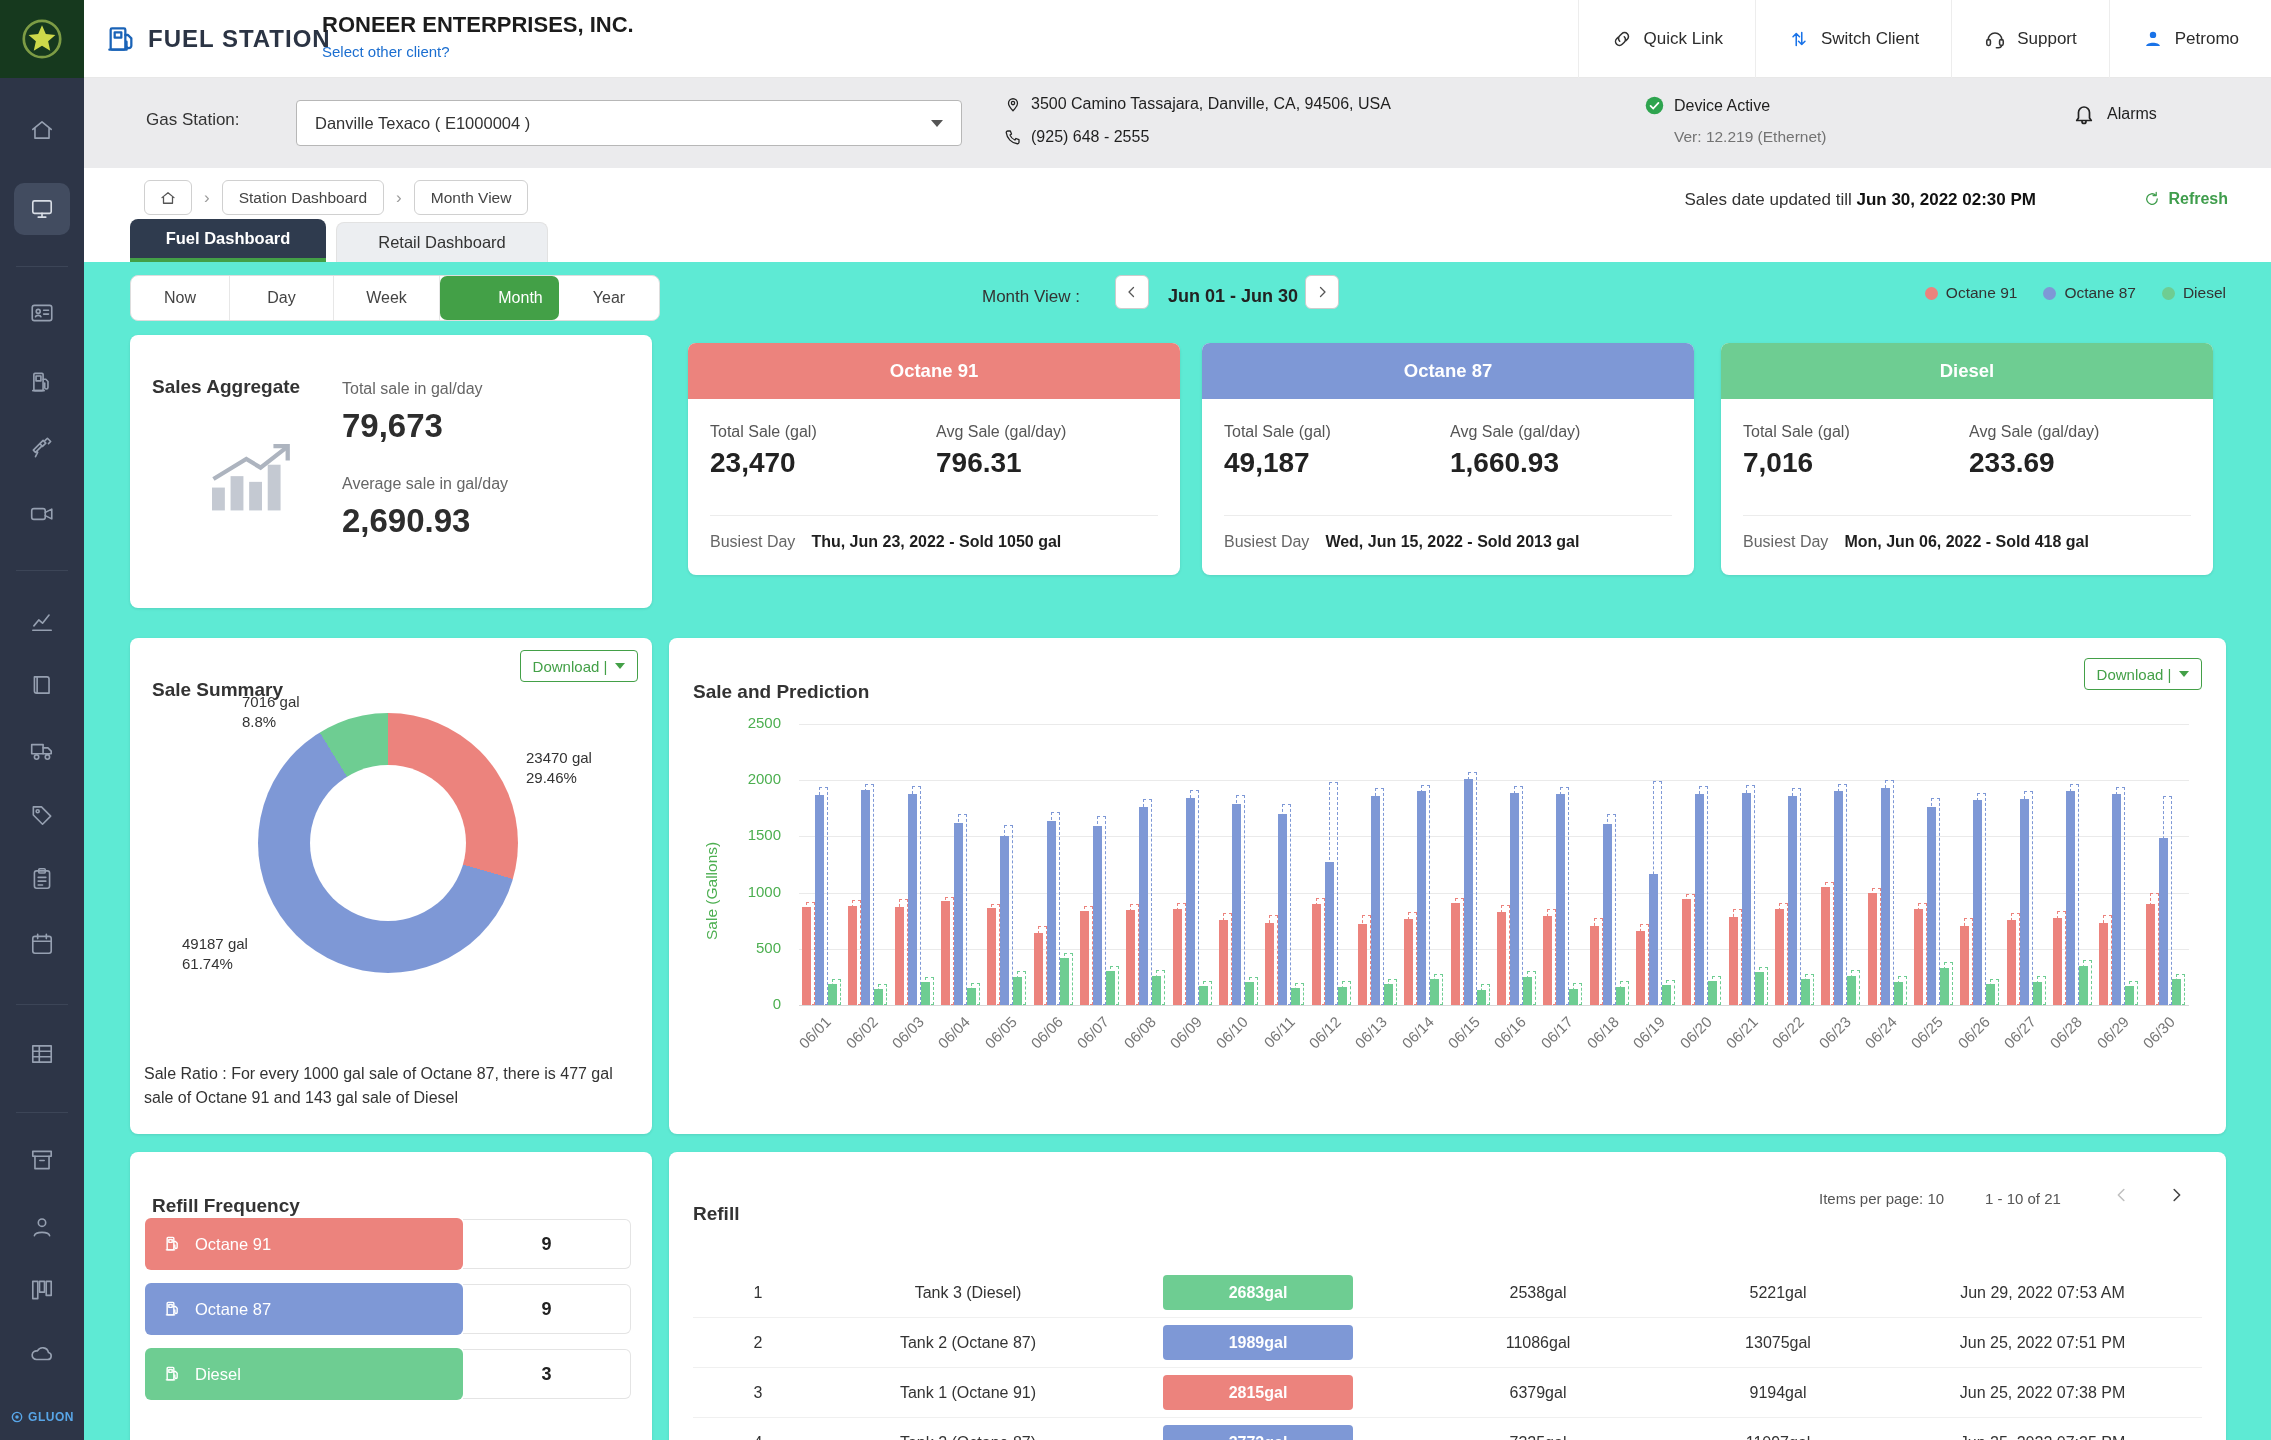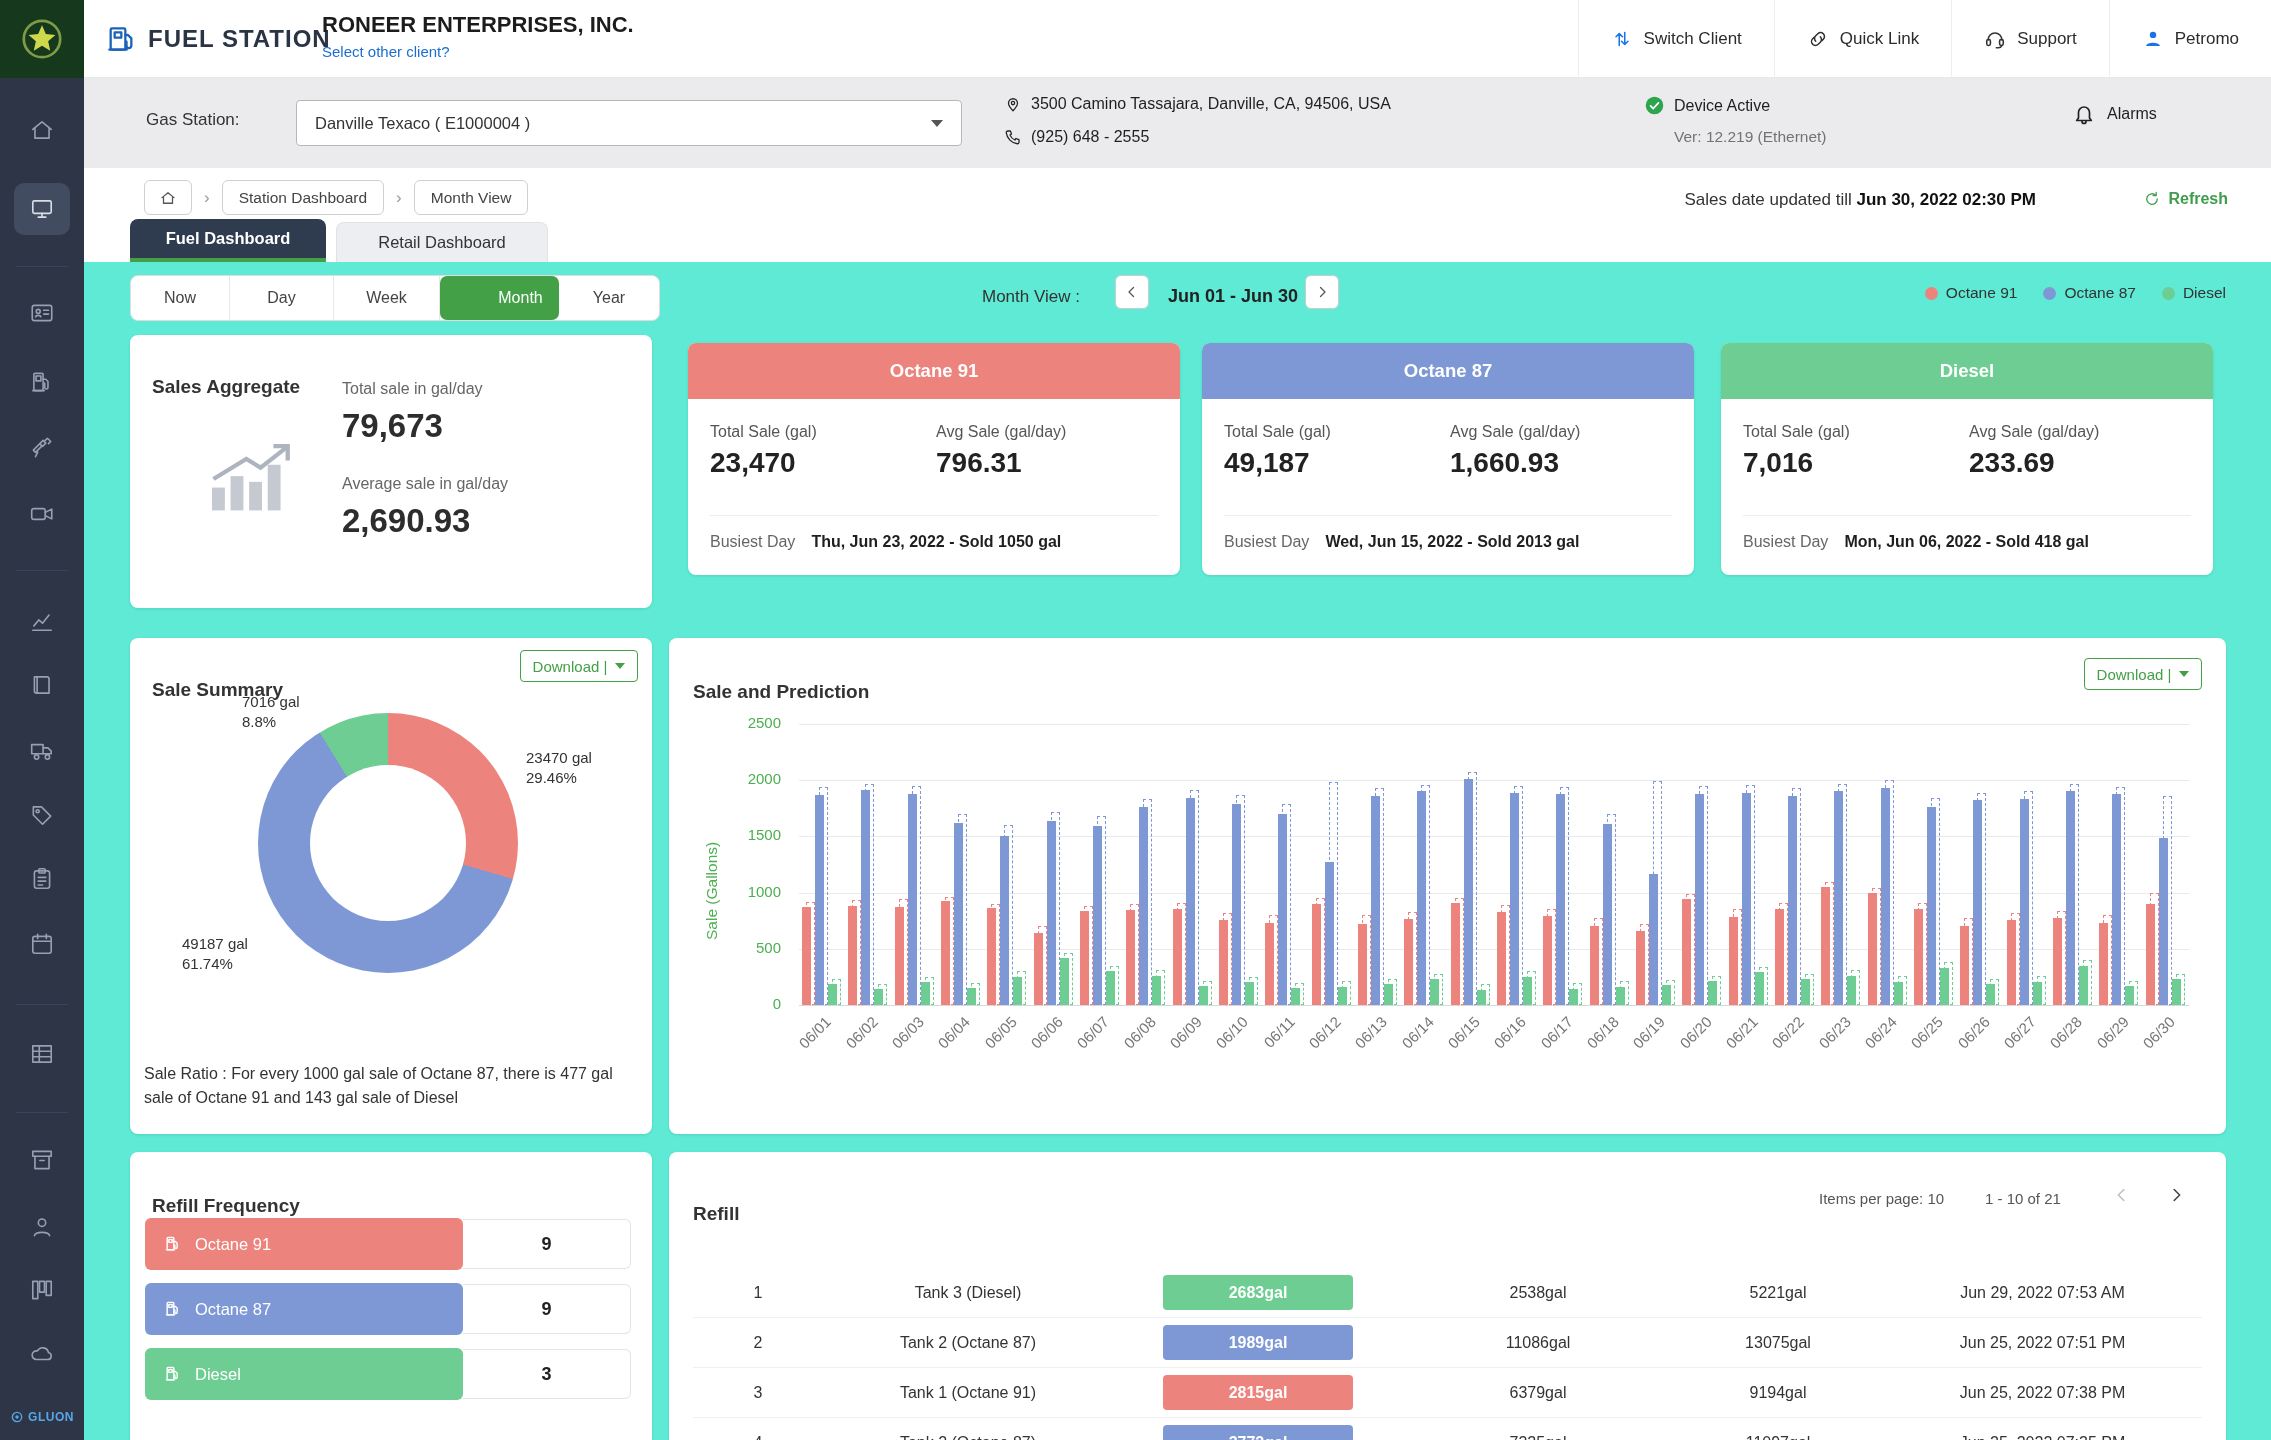--- a/index.html
+++ b/index.html
@@ -314,30 +314,30 @@
           <path d="M6.5 7h5v4h-5zM14.5 9h2l2.5 2.5V17a1.8 1.8 0 0 1-3.6 0v-3M2.5 20h13"></path>
         </svg>
       <span class="brand-text">FUEL STATION</span>
     </div>
     <div class="company">
       <div class="company-name">RONEER ENTERPRISES, INC.</div>
       <a class="select-other">Select other client?</a>
     </div>
     <div class="header-actions">
       <div class="hbtn">
+        <svg class="ic" viewBox="0 0 24 24" stroke="#333">
+            <path d="M9.5 14.5a4.2 4.2 0 0 1 0-6l2.3-2.3a4.2 4.2 0 0 1 6 6l-1.6 1.6M14.5 9.5a4.2 4.2 0 0 1 0 6l-2.3 2.3a4.2 4.2 0 0 1-6-6l1.6-1.6"></path>
+          </svg>
+        <span>Quick Link</span>
+      </div>
+      <div class="hbtn">
         <svg class="ic" viewBox="0 0 24 24" stroke="#1a73e8">
             <path d="M9 19V6M9 6 5.5 9.5M9 6l3.5 3.5M15 5v13M15 18l3.5-3.5M15 18l-3.5-3.5"></path>
           </svg>
         <span>Switch Client</span>
-      </div>
-      <div class="hbtn">
-        <svg class="ic" viewBox="0 0 24 24" stroke="#333">
-            <path d="M9.5 14.5a4.2 4.2 0 0 1 0-6l2.3-2.3a4.2 4.2 0 0 1 6 6l-1.6 1.6M14.5 9.5a4.2 4.2 0 0 1 0 6l-2.3 2.3a4.2 4.2 0 0 1-6-6l1.6-1.6"></path>
-          </svg>
-        <span>Quick Link</span>
       </div>
       <div class="hbtn">
         <svg class="ic" viewBox="0 0 24 24" stroke="#333">
             <path d="M4.5 13a7.5 7.5 0 0 1 15 0"></path>
             <rect x="3" y="12.5" width="4" height="6.5" rx="1.8"></rect>
             <rect x="17" y="12.5" width="4" height="6.5" rx="1.8"></rect>
             <path d="M19.5 19a4 4 0 0 1-4 2.5h-2"></path>
           </svg>
         <span>Support</span>
       </div>

